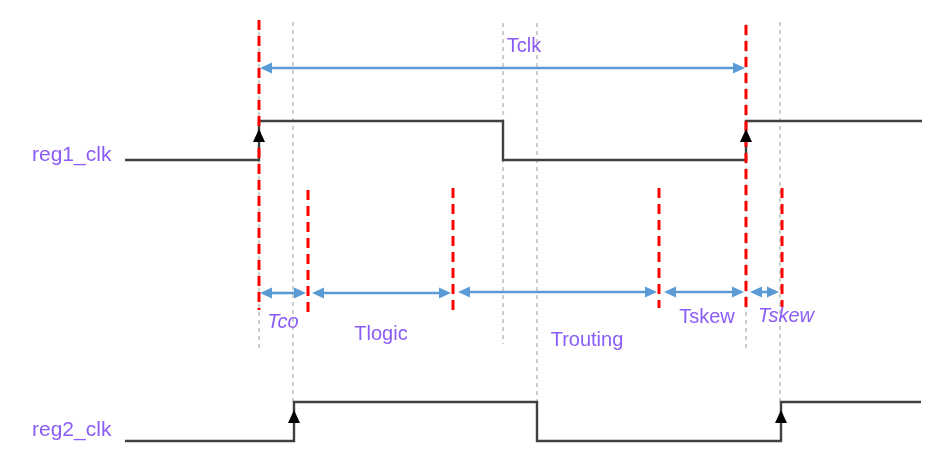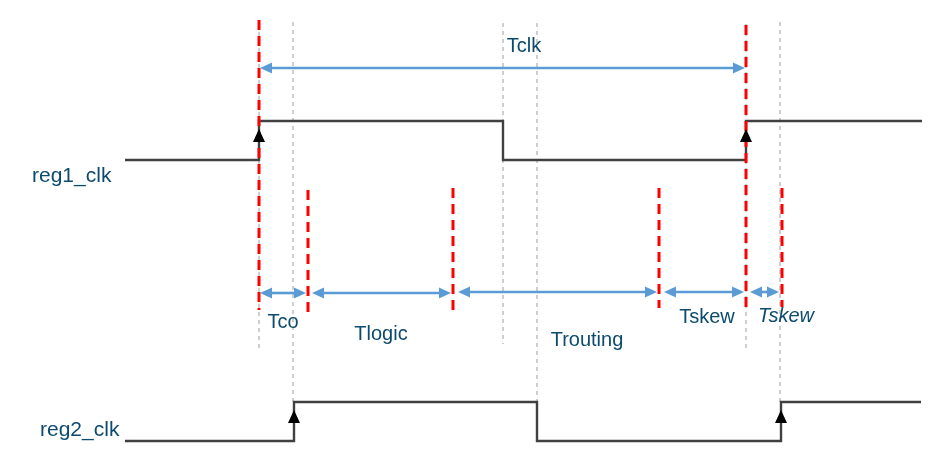--- a/index.html
+++ b/index.html
@@ -4,21 +4,21 @@
 <style>
   html,body{margin:0;padding:0;background:#fff;}
   #canvas{
     position:relative;
     width:940px;height:471px;
     background:#fff;
     font-family:"Liberation Sans", sans-serif;
     overflow:hidden;
   }
   #diagram-svg{position:absolute;left:0;top:0;width:940px;height:471px;}
-  .lbl{position:absolute;color:#0c4a6e;white-space:nowrap;line-height:1;}
+  .lbl{position:absolute;color:#8b5cf6;white-space:nowrap;line-height:1;}
   .lbl.sig{font-size:21px;transform:translateY(-50%);}
   .lbl.meas{font-size:20px;transform:translate(-50%,-50%);}
 </style>
 </head>
 <body>
 
 <div id="canvas">
   <svg id="diagram-svg" viewBox="0 0 940 471">
       <line x1="259" y1="24" x2="259" y2="348" stroke="#BFBFBF" stroke-width="1.5" stroke-dasharray="4 4"></line>
       <line x1="293" y1="22" x2="293" y2="402" stroke="#BFBFBF" stroke-width="1.5" stroke-dasharray="4 4"></line>
@@ -51,22 +51,22 @@
       <polygon points="458,292 470,286.5 470,297.5" fill="#5B9BD5"></polygon>
       <polygon points="657,292 645,286.5 645,297.5" fill="#5B9BD5"></polygon>
       <line x1="674" y1="292" x2="734" y2="292" stroke="#5B9BD5" stroke-width="2.6"></line>
       <polygon points="664,292 676,286.5 676,297.5" fill="#5B9BD5"></polygon>
       <polygon points="744,292 732,286.5 732,297.5" fill="#5B9BD5"></polygon>
       <line x1="760" y1="292" x2="769" y2="292" stroke="#5B9BD5" stroke-width="2.6"></line>
       <polygon points="750,292 762,286.5 762,297.5" fill="#5B9BD5"></polygon>
       <polygon points="779,292 767,286.5 767,297.5" fill="#5B9BD5"></polygon>
     </svg>
 
-  <div class="lbl sig" style="left: 32px; top: 153px; margin-top: 21px;">reg1_clk</div>
-  <div class="lbl sig" style="left: 40px; top: 428px;">reg2_clk</div>
+  <div class="lbl sig" style="left: 32px; top: 153px;">reg1_clk</div>
+  <div class="lbl sig" style="left: 32px; top: 428px;">reg2_clk</div>
 
   <div class="lbl meas" style="left: 524px; top: 45px;">Tclk</div>
-  <div class="lbl meas" style="left: 283px; top: 321px;">Tco</div>
+  <div class="lbl meas" style="left: 283px; top: 321px; font-style: italic;">Tco</div>
   <div class="lbl meas" style="left: 381px; top: 321px; margin-top: 12px;">Tlogic</div>
   <div class="lbl meas" style="left: 587px; top: 316px; margin-top: 23px;">Trouting</div>
   <div class="lbl meas" style="left: 707px; top: 316px;">Tskew</div>
   <div class="lbl meas" style="left: 786px; top: 315px; font-style: italic;">Tskew</div>
 </div>
 
 </body></html>

